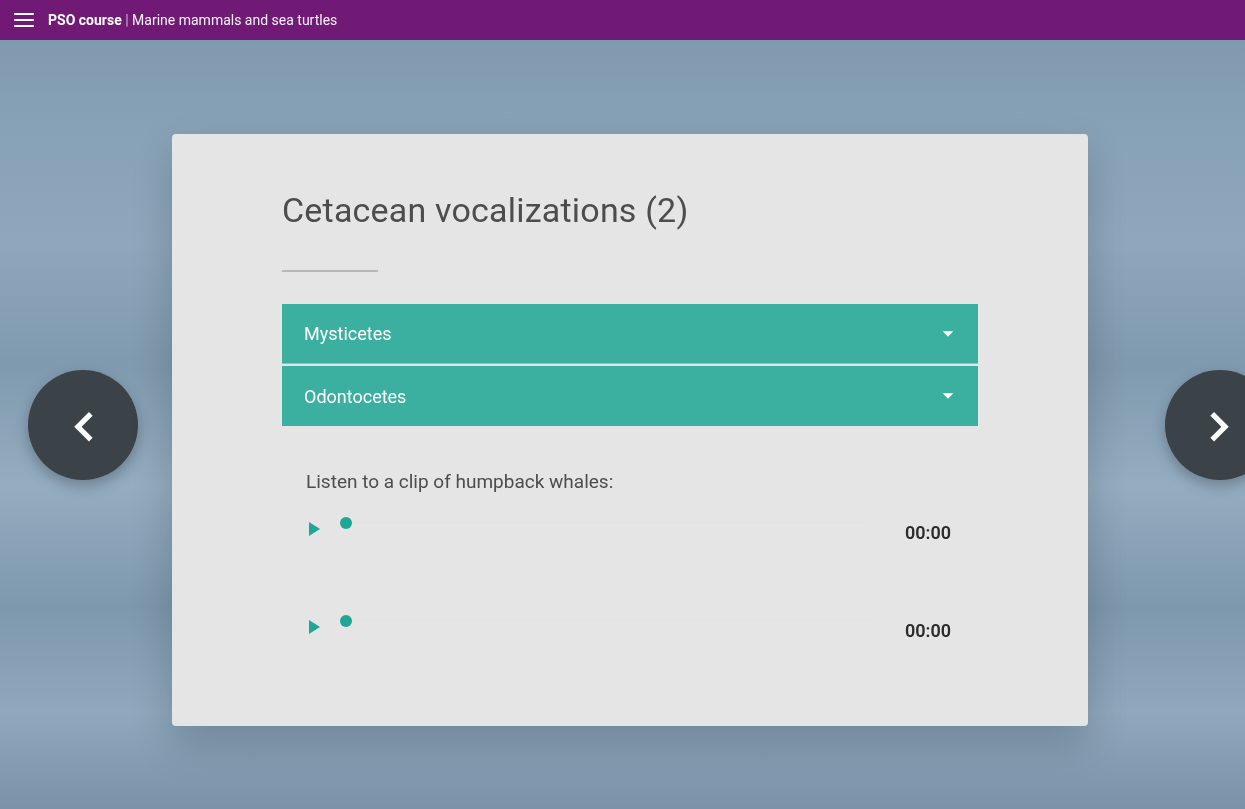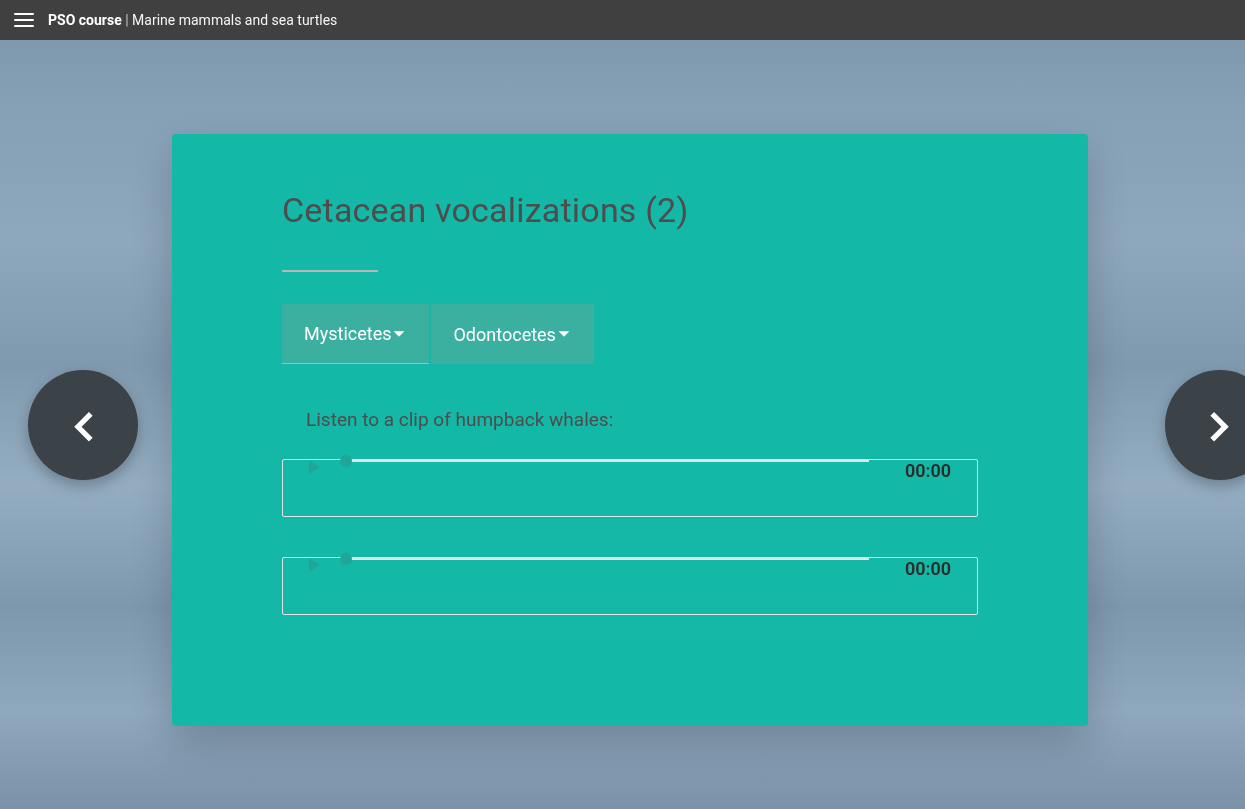--- a/index.html
+++ b/index.html
@@ -8,21 +8,21 @@
       font-family: -apple-system, BlinkMacSystemFont, "Segoe UI", Roboto, Helvetica, Arial, sans-serif;
       background: linear-gradient(180deg,#7c95ab 0%,#86a0b6 14%,#8ea7bc 30%,#7f99ae 45%,#94adc1 60%,#7d97ad 75%,#8fa8bd 88%,#7992a8 100%);
       min-height: 809px;
       width: 1245px;
       overflow: hidden;
       position: relative;
     }
     .topbar {
       height: 40px;
       width: 100%;
-      background: #404040;
+      background: #701a75;
       display: flex;
       align-items: center;
       padding: 0 14px;
       gap: 14px;
       color: #ffffff;
       font-size: 14px;
     }
     .hamburger { width: 20px; height: 14px; display: flex; flex-direction: column; justify-content: space-between; cursor: pointer; }
     .hamburger span { display: block; height: 2px; width: 100%; background: #ffffff; border-radius: 1px; }
     .course-title { font-weight: 700; }
@@ -43,36 +43,36 @@
       cursor: pointer;
     }
     .nav-btn.prev { left: 28px; }
     .nav-btn.next { right: -30px; }
     .nav-btn svg { width: 42px; height: 42px; fill: #ffffff; }
 
     .card {
       position: absolute;
       left: 172px; top: 94px;
       width: 916px; height: 592px;
-      background: #14b8a6;
+      background: #e5e5e5;
       border-radius: 4px;
       box-shadow: 0 18px 40px rgba(0,0,0,0.18);
       padding: 56px 110px 40px 110px;
     }
     .card h1 {
       font-size: 34px;
       font-weight: 400;
       color: #4d4d4d;
       letter-spacing: .2px;
     }
     .underline {
       width: 96px; height: 2px; background: #b7b7b7; margin: 40px 0 32px 0;
     }
 
-    .accordion { display: flex; flex-direction: row; gap: 2px; }
+    .accordion { display: flex; flex-direction: column; gap: 2px; }
     .acc-item {
       background: #3bb0a0;
       color: #ffffff;
       height: 60px;
       display: flex; align-items: center; justify-content: space-between;
       padding: 0 22px;
       font-size: 18px;
       cursor: pointer;
       border-bottom: 1px solid rgba(255,255,255,.35);
     }

